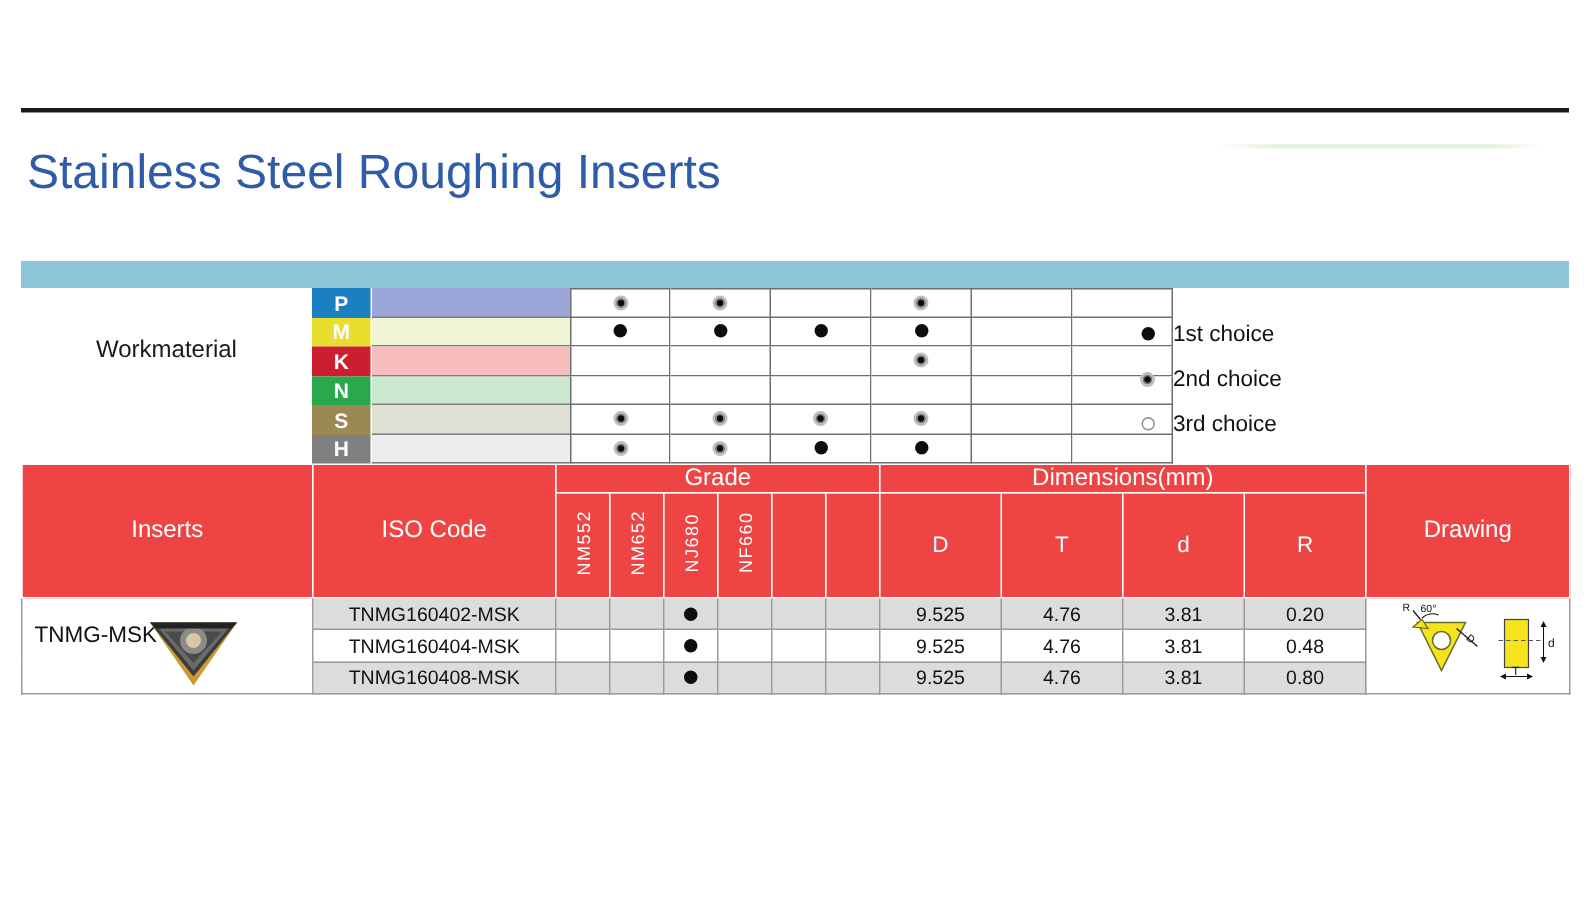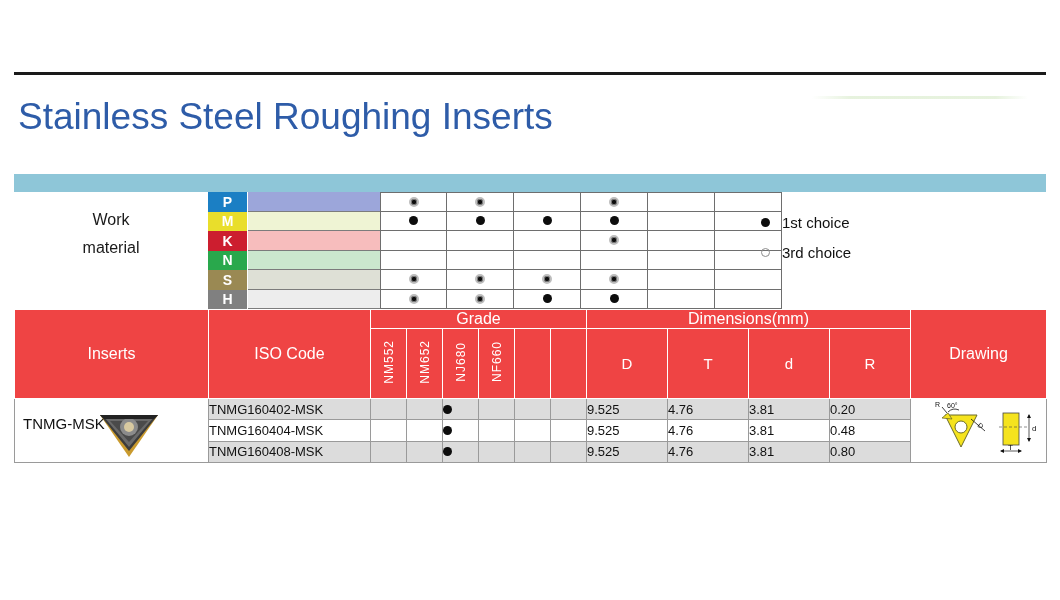--- a/index.html
+++ b/index.html
@@ -29,39 +29,39 @@
     display: flex; align-items: center; justify-content: flex-end;
   }
   .header-rule {
     position: absolute; left: 14px; top: 72px; width: 1032px; height: 3px;
     background: #1a1a1a;
   }
 
   
   .page-title {
     position: absolute; left: 18px; top: 96px;
-    font-size: 37px; font-weight: normal; color: #2E5CA8;
+    font-size: 32px; font-weight: normal; color: #2E5CA8;
     letter-spacing: 0px;
     white-space: nowrap;
   }
   .faint-artifact {
     position: absolute; left: 812px; top: 96px; width: 216px; height: 3px;
     background: linear-gradient(90deg, rgba(228,240,220,0) 0%, rgba(226,240,216,0.85) 18%, rgba(226,240,216,0.85) 85%, rgba(228,240,220,0) 100%);
   }
 
   
   .sheet { position: absolute; left: 14px; top: 174px; width: 1032px; }
 
   .teal-top { width: 1032px; height: 18px; background: #8EC6D8; }
 
   
   .wm-block { position: relative; width: 1032px; height: 117px; background: #ffffff; }
   .wm-label {
     position: absolute; left: 0; top: 0; width: 194px; height: 83px;
-    display: flex; flex-direction: column; align-items: center; justify-content: center;
+    display: flex; align-items: center; justify-content: center;
     font-size: 16px; color: #1a1a1a; line-height: 1.75;
   }
   .wm-grid {
     position: absolute; left: 194px; top: 0; width: 576px; height: 117px;
     display: grid;
     grid-template-rows: repeat(6, 19.5px);
     grid-template-columns: 40px 132px repeat(6, 67px);
   }
   .wm-code {
     display: flex; align-items: center; justify-content: center;
@@ -112,21 +112,21 @@
     text-align: center;
   }
   .th-sub { font-size: 15px; }
   .vert {
     writing-mode: vertical-rl; transform: rotate(180deg);
     white-space: nowrap; font-size: 12px; letter-spacing: 1px; color:#fff;
     margin: 0 auto;
   }
   td.dcell {
     border: 1px solid #9a9a9a;
-    font-size: 13px; color: #111; height: 21px;
+    text-align: center; font-size: 13px; color: #111; height: 21px;
   }
   tr.row-odd td.dcell { background: #DCDCDC; }
   tr.row-even td.dcell { background: #ffffff; }
   td.iso { font-size: 13px; }
   td.insert-name {
     border: 1px solid #9a9a9a; border-top: none; background: #ffffff;
     vertical-align: top; position: relative;
   }
   .insert-name-inner {
     position: relative; height: 63px; padding-left: 8px; padding-top: 16px;
@@ -249,20 +249,26 @@
           <div class="wm-cell"></div>
           <div class="wm-cell"></div>
         </div>
 
       <div class="legend">
         <div class="legend-row">
           <span class="legend-mark">
               <span class="mk mk-1"></span>
             </span>
           <span class="legend-text">1st choice</span>
+        </div>
+        <div class="legend-row">
+          <span class="legend-mark">
+              <span class="mk mk-2"></span>
+            </span>
+          <span class="legend-text">2nd choice</span>
         </div>
         <div class="legend-row">
           <span class="legend-mark">
               <span class="mk mk-3"></span>
             </span>
           <span class="legend-text">3rd choice</span>
         </div>
       </div>
     </div>
 

